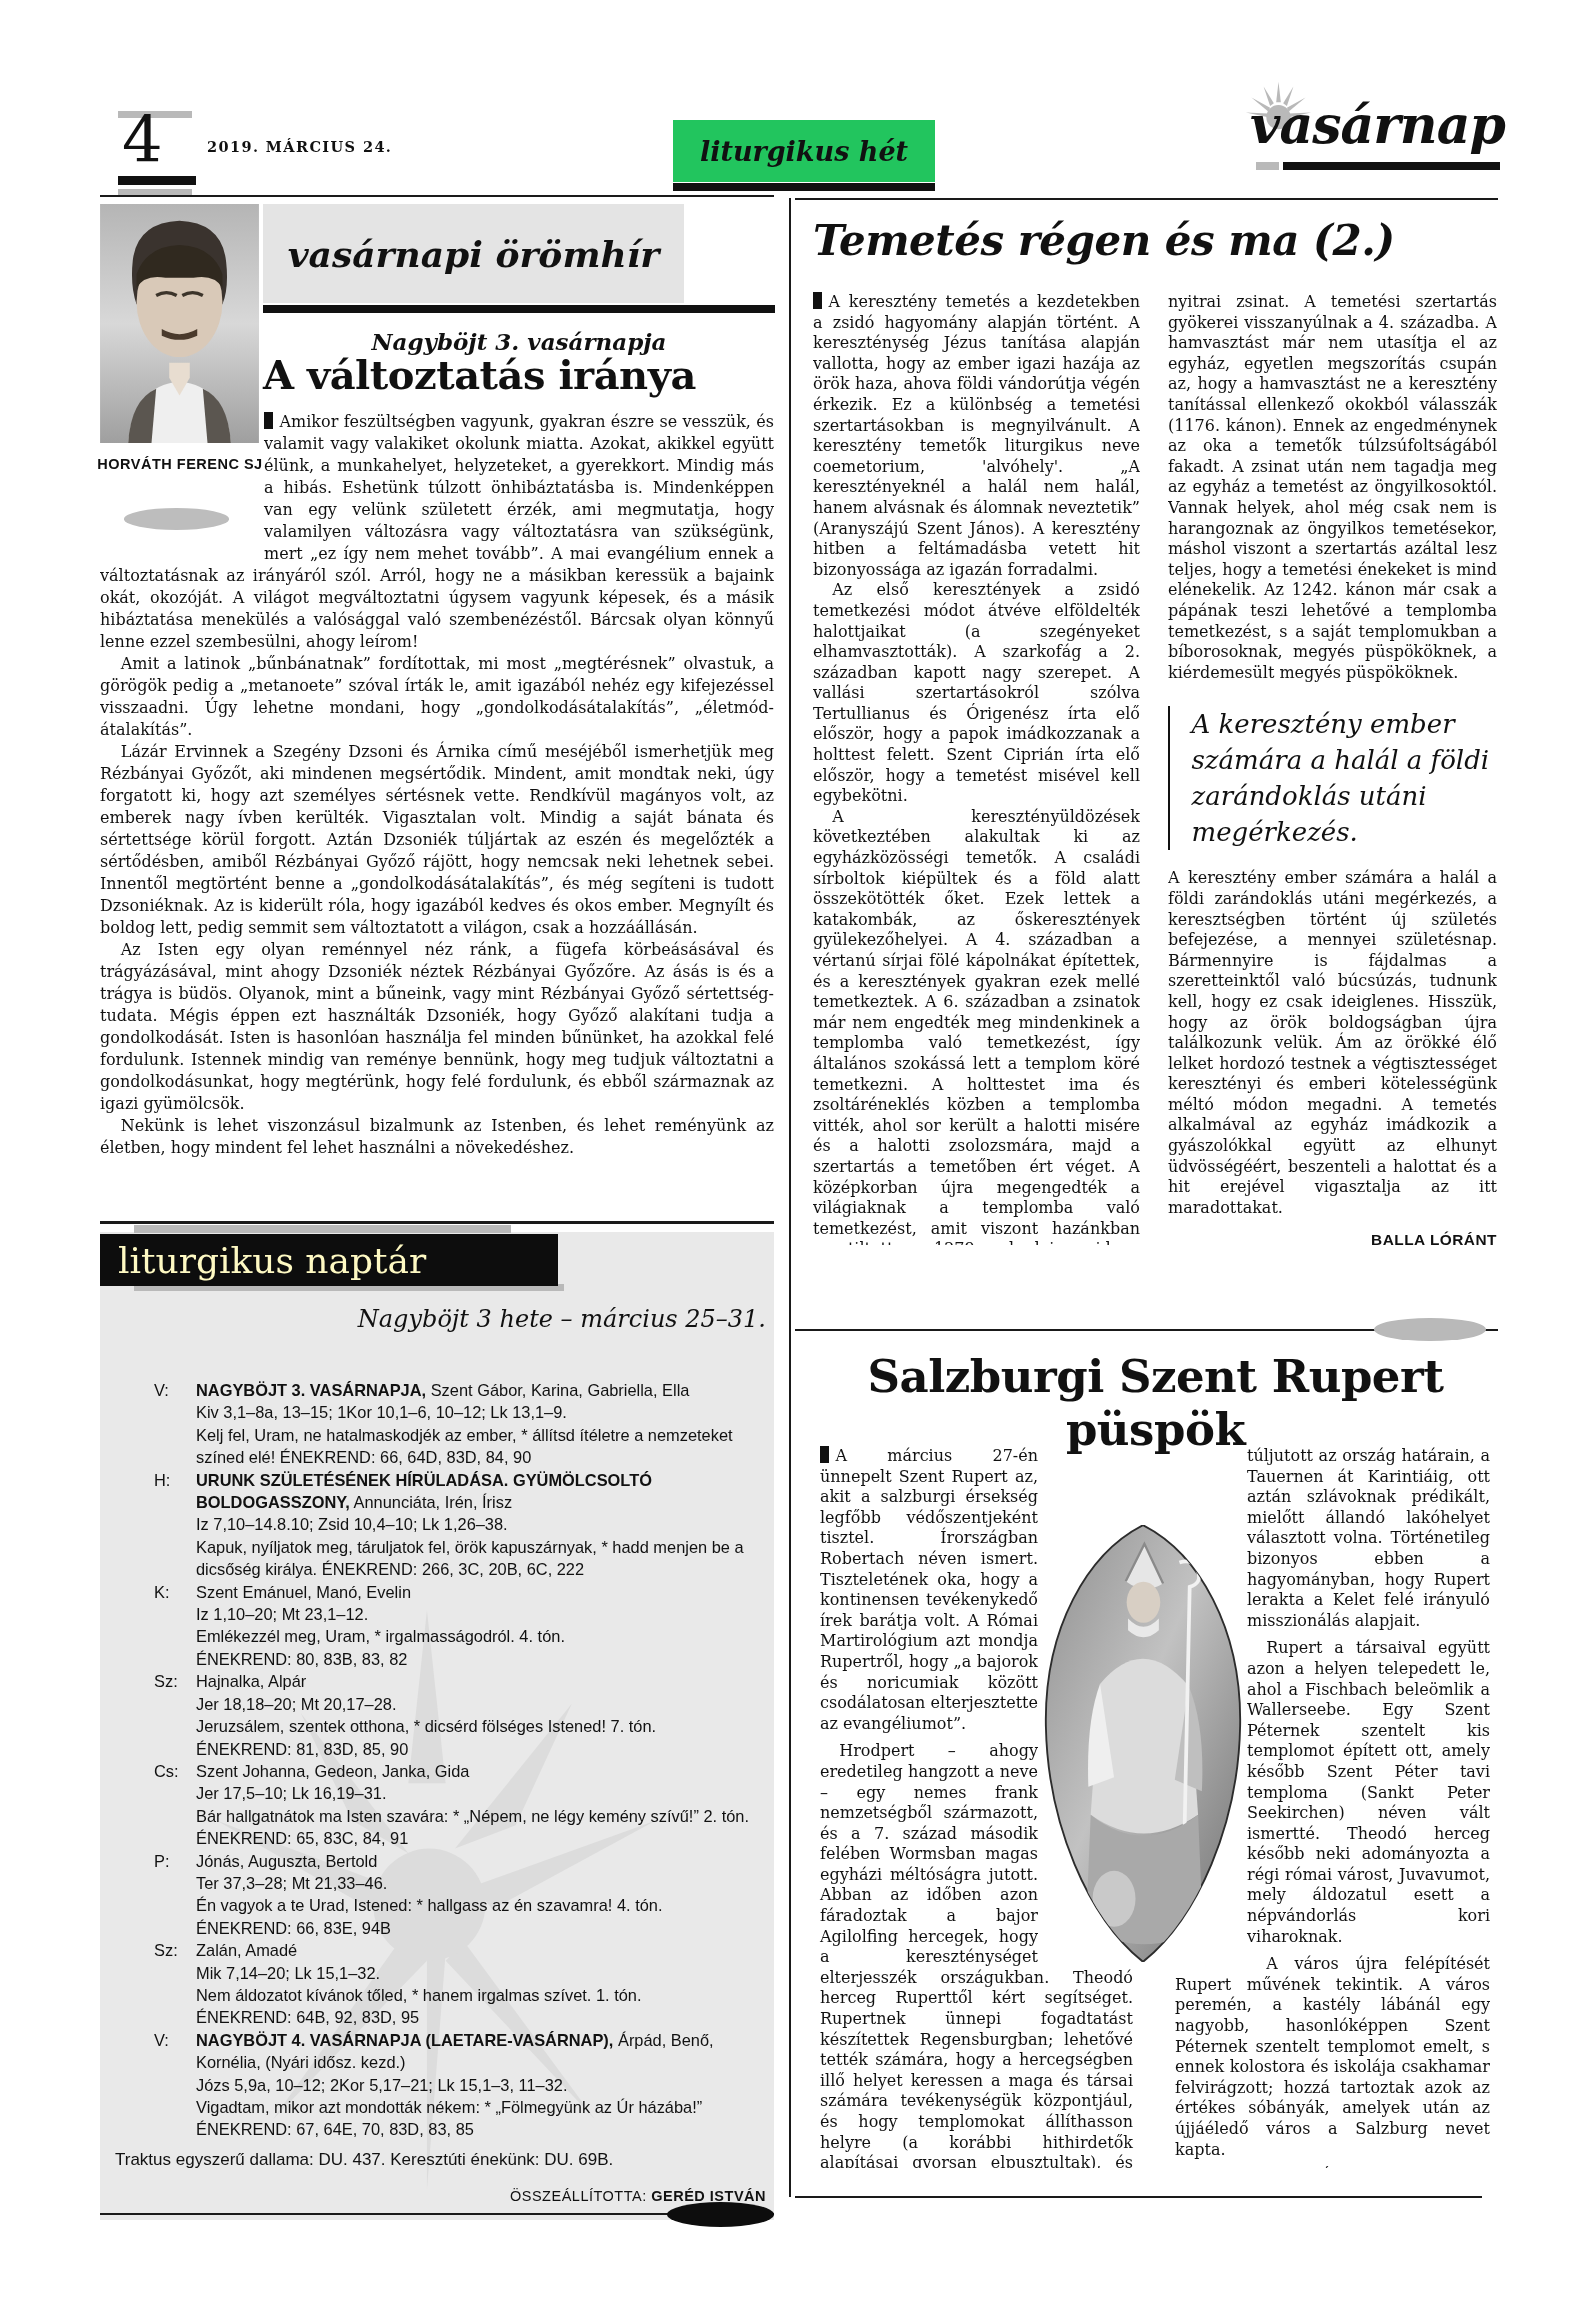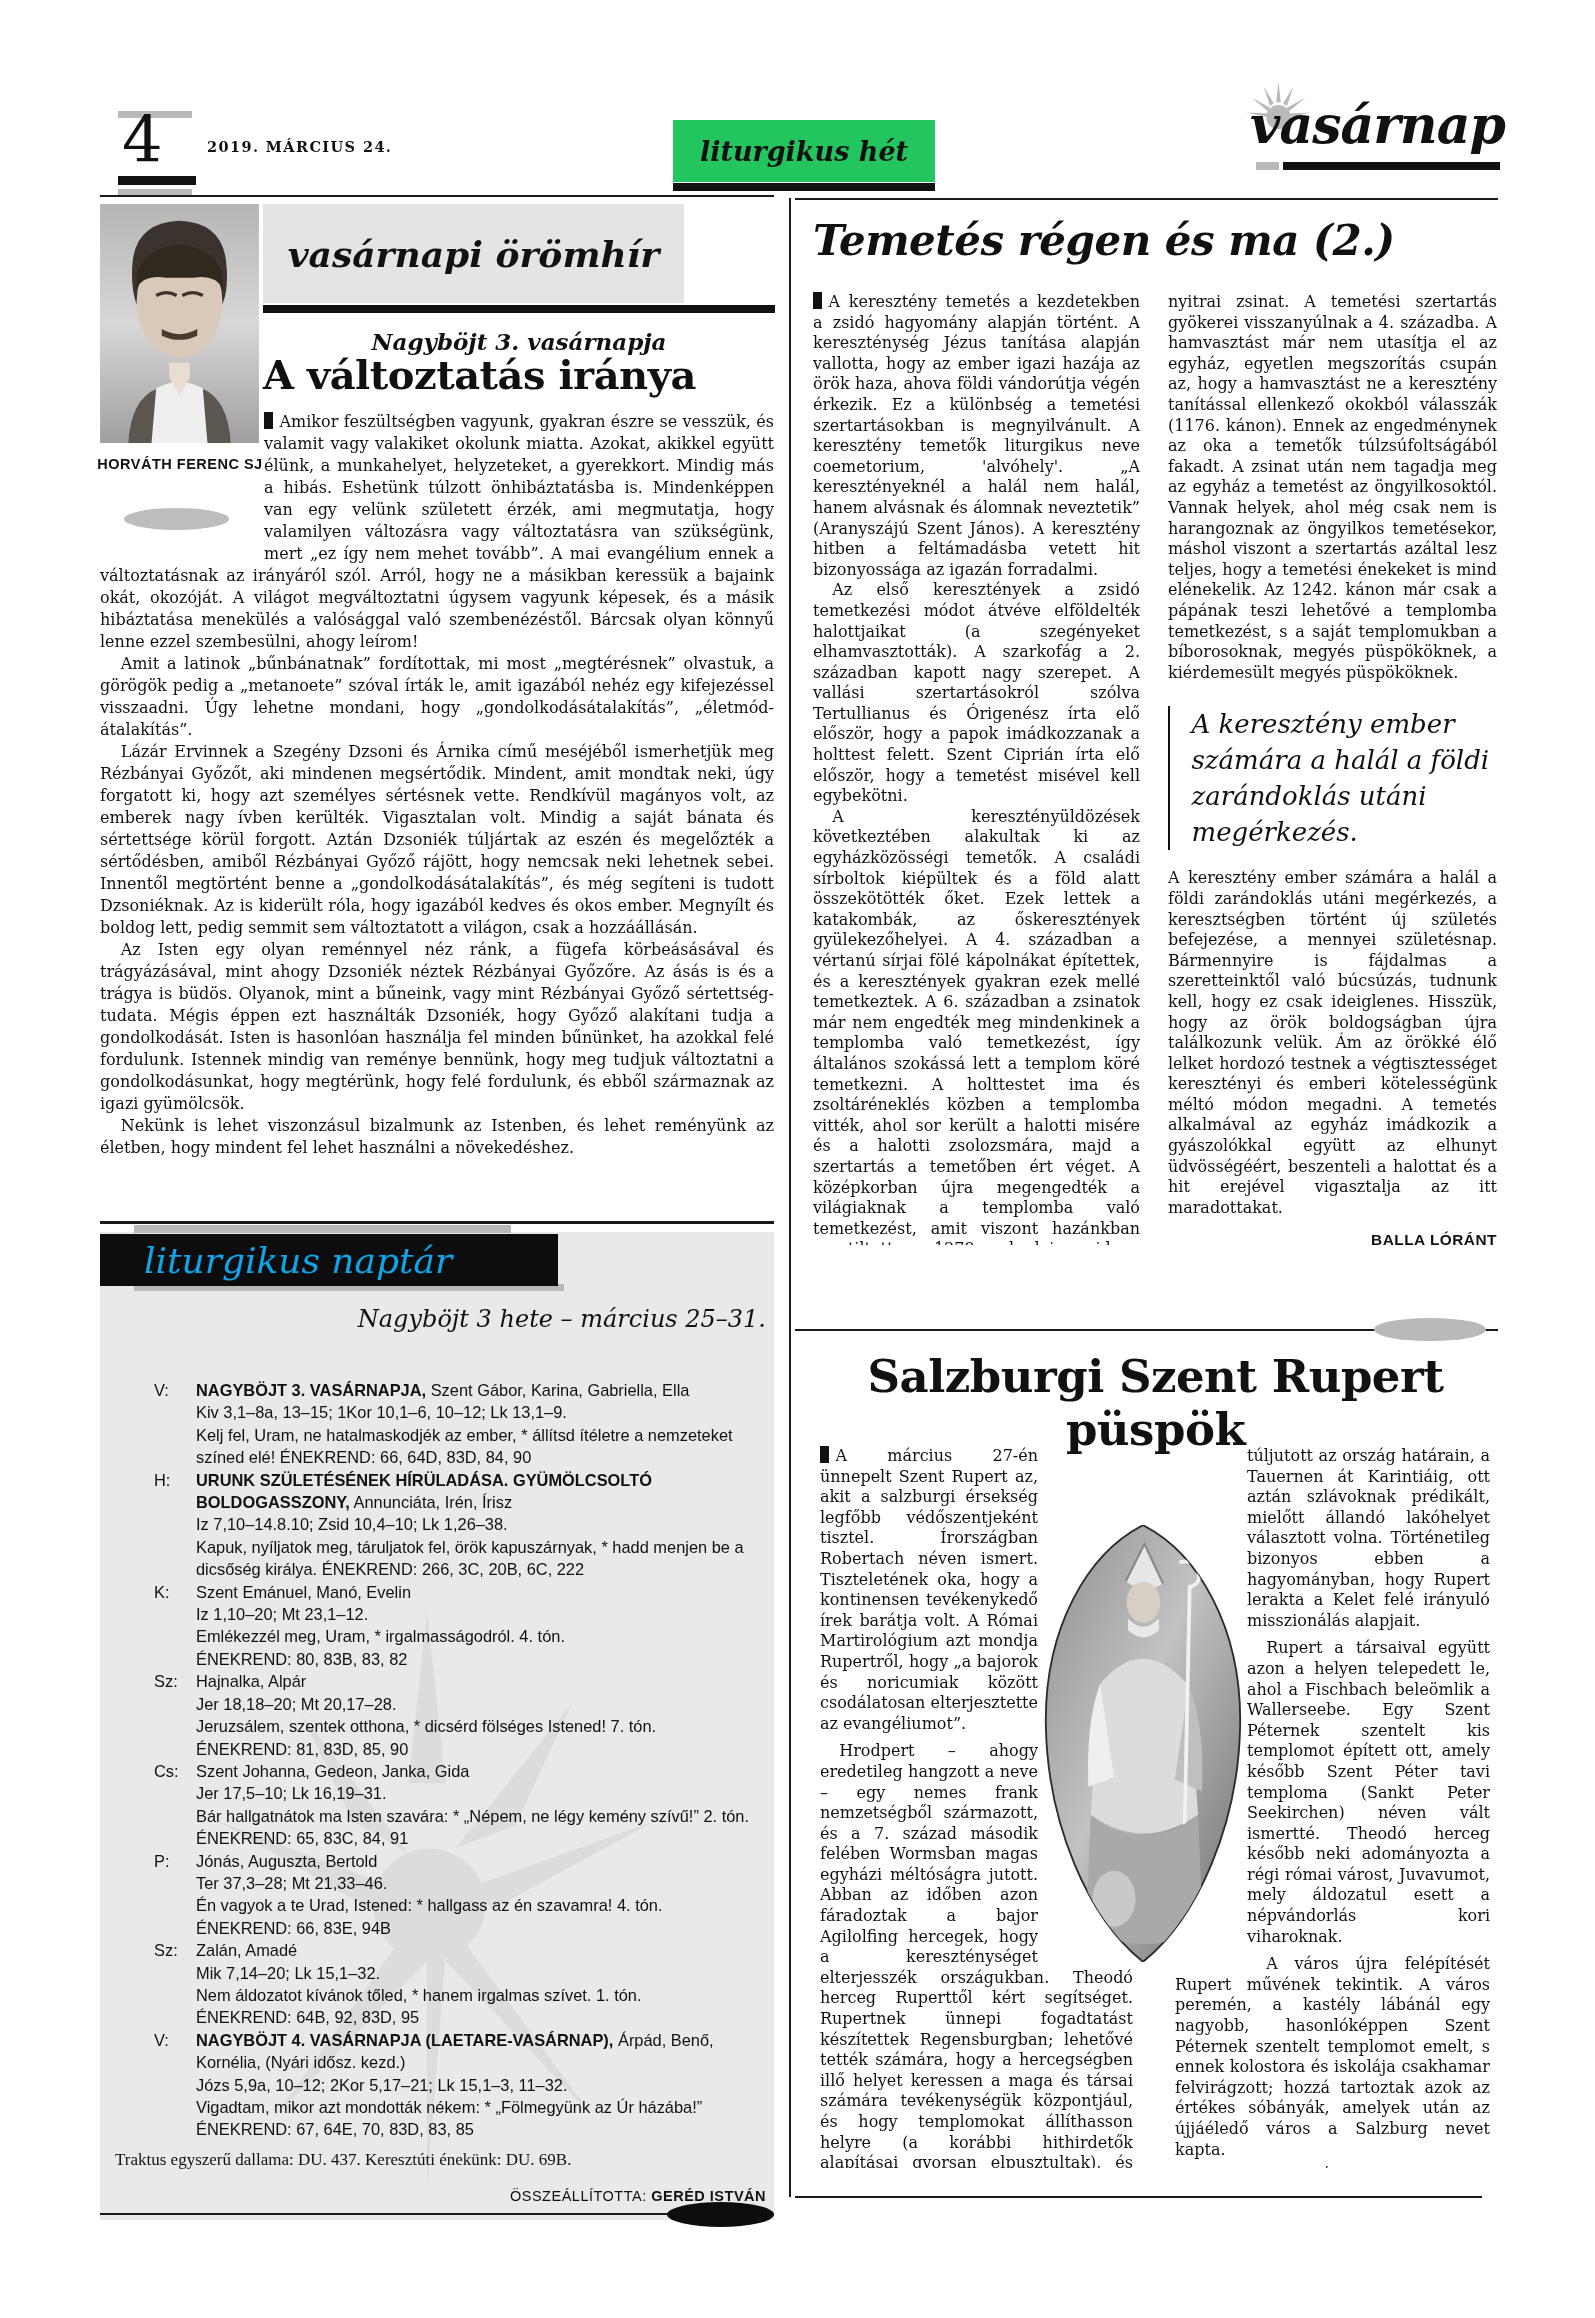--- a/index.html
+++ b/index.html
@@ -34,31 +34,31 @@
   .article{left:100px;top:411px;width:674px;height:809px;overflow:hidden;
            font-size:16px;line-height:22px;text-align:justify;}
   .article p{margin:0;}
   .article p + p{text-indent:1.3em;}
   .indent-spacer{float:left;width:164px;height:135px;}
   .lead::before{content:"";display:inline-block;width:9px;height:17px;background:#111;
                 margin-right:6.5px;vertical-align:-2.3px;}
 
   
   .naptar-panel{left:100px;top:1232px;width:674px;height:988px;background:#e9e9e9;overflow:hidden;}
-  .naptar-box{left:100px;top:1234px;width:458px;height:52px;background:#0d0d0d;color:#0ea5e9;
-              display:flex;align-items:center;font-size:36px;font-style:italic;padding-left:44px;
+  .naptar-box{left:100px;top:1234px;width:458px;height:52px;background:#0d0d0d;color:#fef9c3;
+              display:flex;align-items:center;font-size:36px;padding-left:18px;
               box-sizing:border-box;}
   .naptar-sub{left:154px;top:1305px;width:612px;text-align:right;
               font-size:24px;font-weight:normal;font-style:italic;}
   .cal{left:154px;top:1379px;width:615px;font-family:"Liberation Sans",sans-serif;
        font-size:16.4px;line-height:22.4px;}
   .cal-day{position:absolute;left:-42px;width:37px;}
   .cal-entry{position:relative;margin-left:42px;}
   .cal b{font-weight:bold;}
-  .footnote{left:115px;top:2150px;width:654px;font-family:Liberation Serif, serif;font-size:17px;}
+  .footnote{left:115px;top:2150px;width:654px;font-family:Liberation Sans, sans-serif;font-size:17px;}
   .compiled{left:100px;top:2188px;width:666px;text-align:right;
             font-family:"Liberation Sans",sans-serif;font-size:14.5px;letter-spacing:0.5px;}
   .compiled b{font-weight:bold;}
 
   
   .temetes-title{left:813px;top:216px;width:701px;font-size:42px;font-style:italic;font-weight:600;
                  letter-spacing:-0.5px;}
   .col{position:absolute;top:292px;height:953px;overflow:hidden;font-size:16px;line-height:20.6px;
        text-align:justify;}
   .col p{margin:0;}

